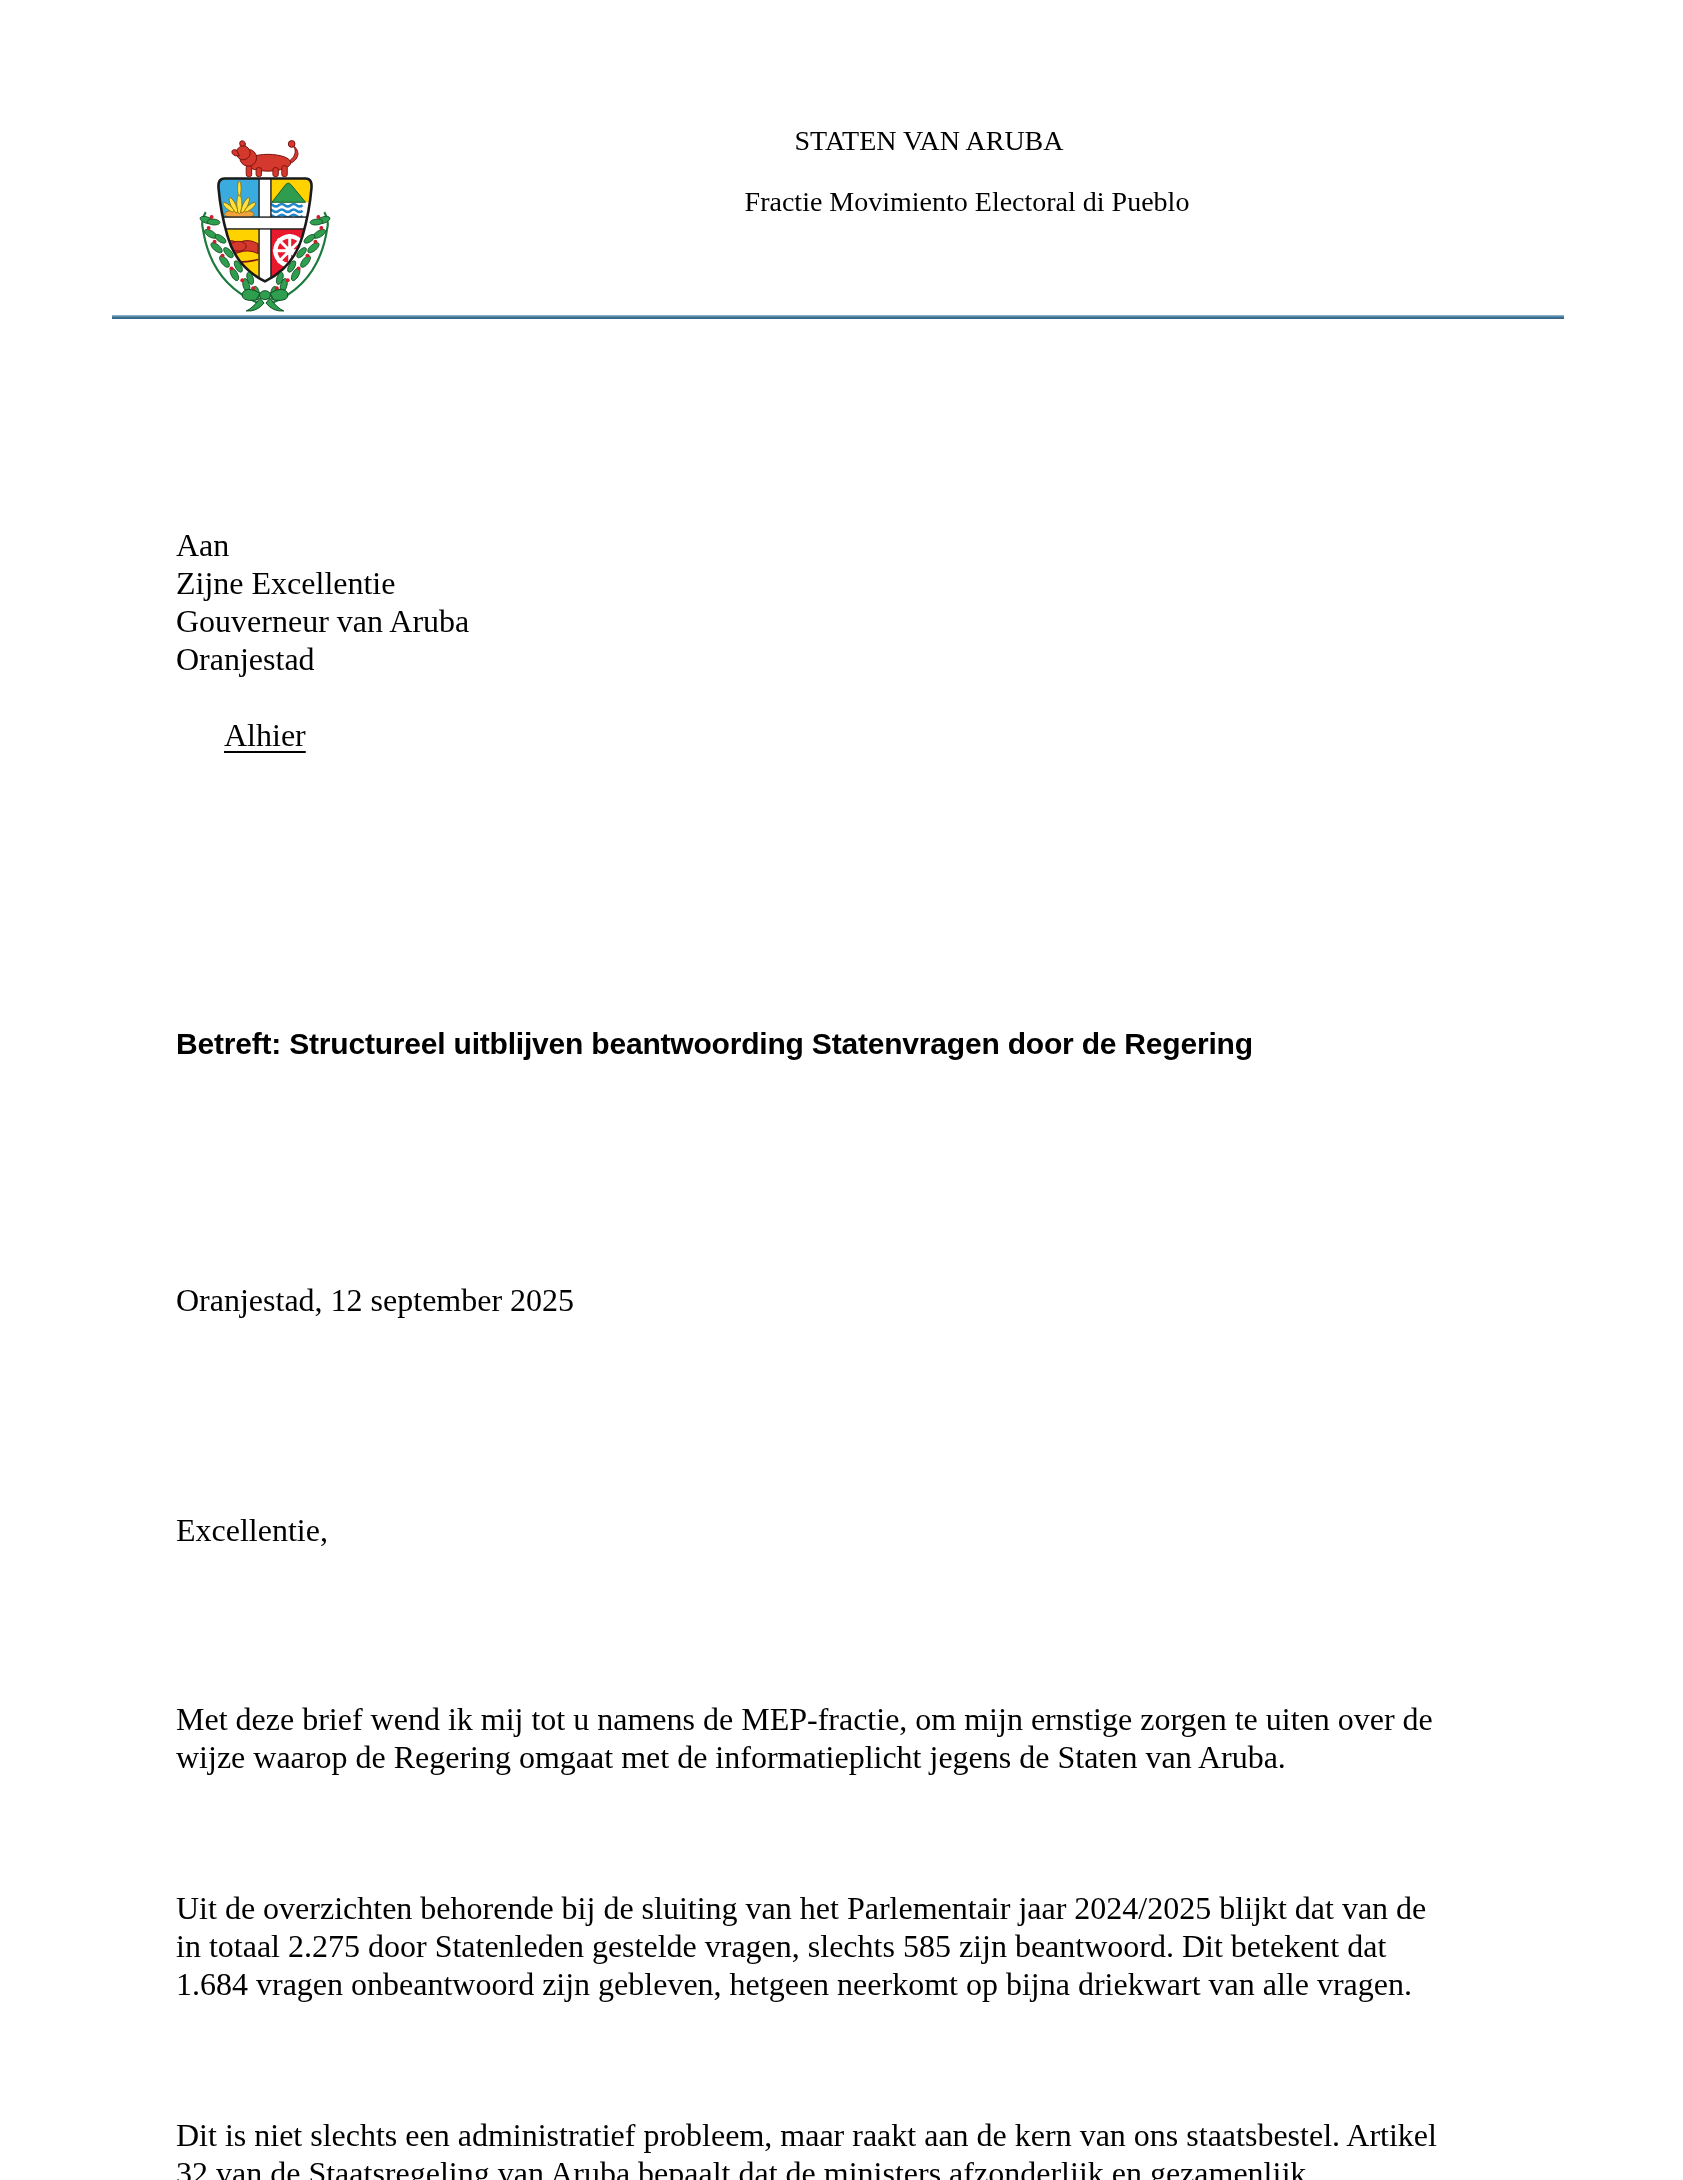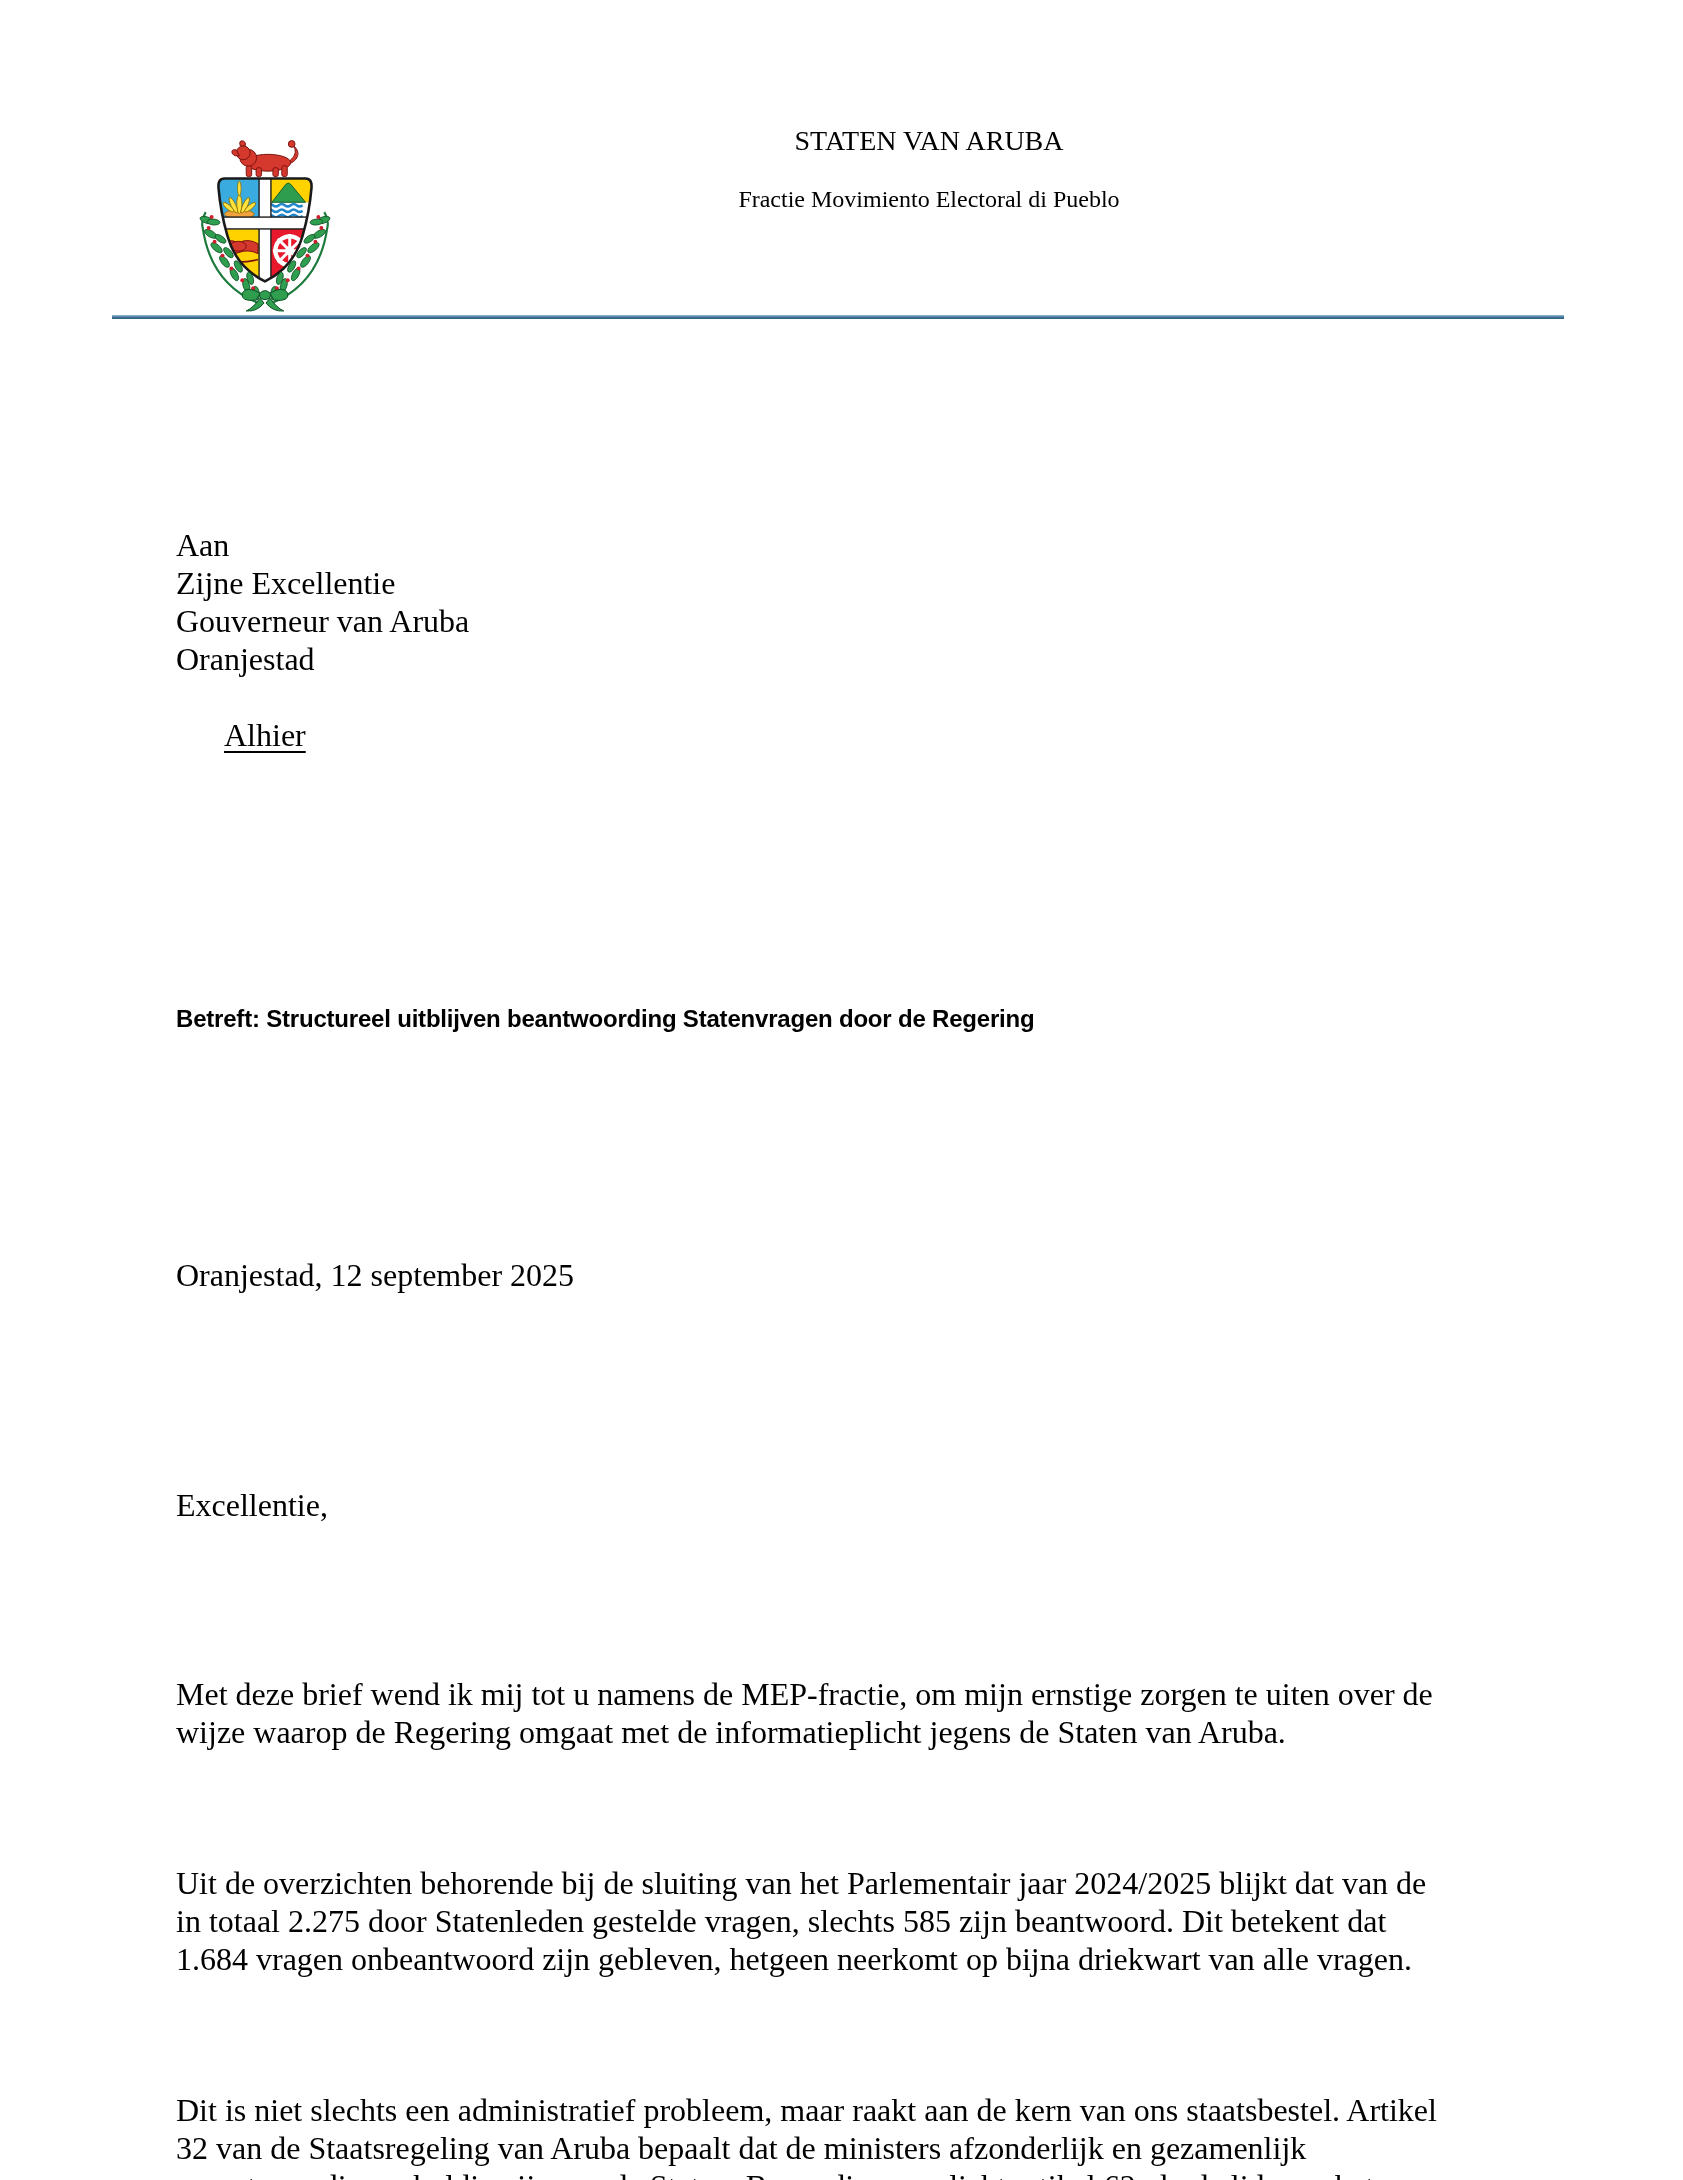--- a/index.html
+++ b/index.html
@@ -14,39 +14,39 @@
     font-family:"Liberation Serif","DejaVu Serif",serif; color:var(--ink);
     overflow:hidden;
   }
   .emblem{position:absolute; left:181px; top:133px; width:168px; height:182px;}
   .emblem svg{display:block; width:100%; height:100%;}
   .header-title{
     position:absolute; top:125px; left:929px; transform:translateX(-50%);
     font-size:28px; white-space:nowrap;
   }
   .header-subtitle{
-    position:absolute; top:186px; left:929px; transform:translateX(-50%);
-    font-size:24px; white-space:nowrap;
+    position:absolute; top:186px; left:967px; transform:translateX(-50%);
+    font-size:28px; white-space:nowrap;
   }
   .header-rule{
     position:absolute; left:112px; top:315px; width:1452px; height:4px;
     background:linear-gradient(#9cc3d6 0%, var(--rule-color) 55%, #2d5f80 100%);
   }
   .content{
     position:absolute; left:176px; top:374px; width:1445px;
     font-size:32px; line-height:38px; white-space:pre;
   }
   .content > *{margin:0; padding:0;}
   .recipient-place{
     text-decoration:underline; text-decoration-thickness:2px; text-underline-offset:5px;
     display:inline-block;
   }
   .subject{
-    margin-top:94px; font-family:"Liberation Sans","DejaVu Sans",sans-serif;
-    font-weight:bold; font-size:24px; letter-spacing:-0.2px;
+    margin-top:119px; font-family:"Liberation Sans","DejaVu Sans",sans-serif;
+    font-weight:bold; font-size:30px; letter-spacing:-0.2px;
   }
   .dateline{margin-top:104px;}
   .salutation{margin-top:78px;}
   .para{margin-top:37px;}
   .para + .para{}
 </style>
 </head>
 <body>
 
 <div class="page">

